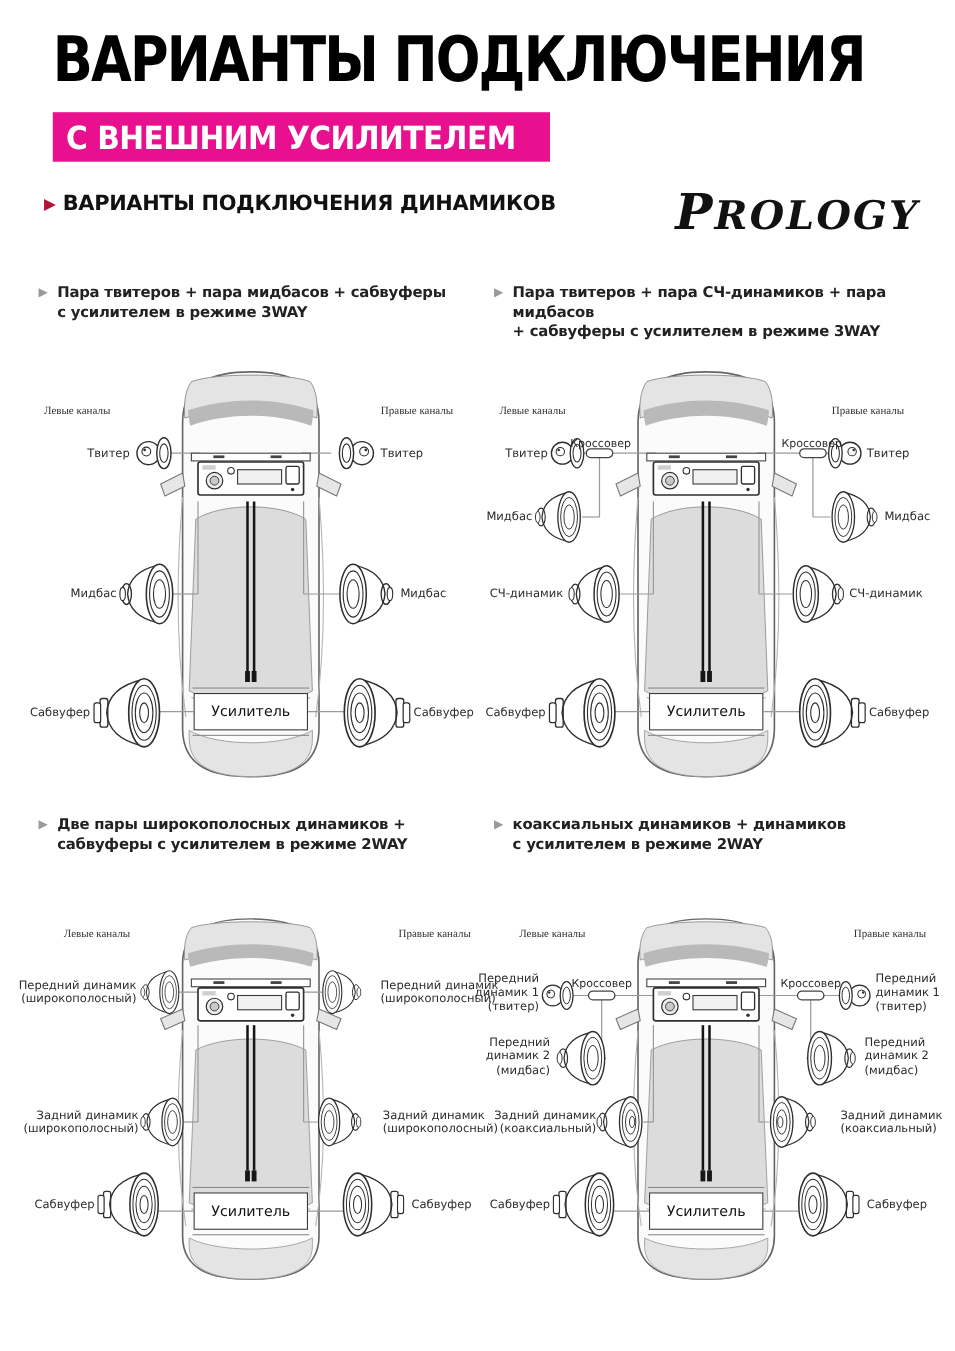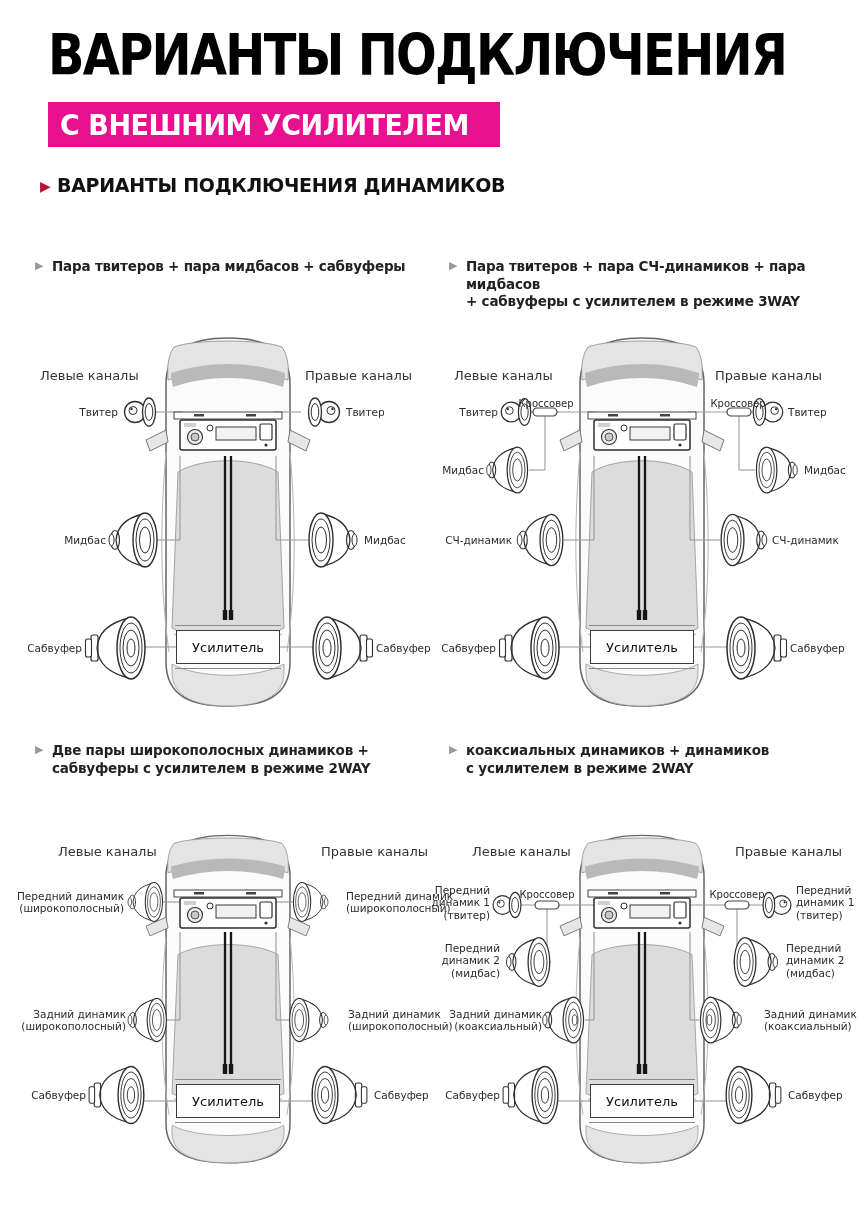--- a/index.html
+++ b/index.html
@@ -22,21 +22,21 @@
   
   .quad{position:absolute;width:412px;height:484px;}
   #q1{left:30px;top:258px;}  #q2{left:444px;top:258px;}
   #q3{left:30px;top:742px;}  #q4{left:444px;top:742px;}
   .qtitle{position:relative;padding-left:22px;font-size:13.5px;font-weight:bold;color:#222;
           line-height:1.3;letter-spacing:-0.2px;}
   .qbullet{position:absolute;left:5px;top:1px;color:#9a9a9a;font-size:11px;font-weight:normal;}
   .diagram{position:absolute;left:0;top:0;width:412px;height:484px;}
   .lbl{position:absolute;font-size:10.5px;color:#2b2b2b;line-height:1.18;white-space:nowrap;}
   .lbl.r{text-align:right;}
-  .chan{position:absolute;font-size:13px;color:#333;white-space:nowrap;}
+  .chan{position:absolute;font-size:10px;color:#333;white-space:nowrap;font-family:Liberation Serif, serif;}
   .xlbl{position:absolute;width:64px;text-align:center;font-size:10px;color:#2b2b2b;white-space:nowrap;}
   .amp{position:absolute;left:146px;width:104px;height:34px;background:#fff;border:1.5px solid #3c3c3c;
        box-sizing:border-box;display:flex;align-items:center;justify-content:center;
        font-size:13px;color:#111;}
   .amp::before{content:"";position:absolute;left:-2px;right:-2px;top:-6px;bottom:-6px;
        border-top:1px solid #8a8a8a;border-bottom:1px solid #8a8a8a;}
   .amp.top{top:372px;} .amp.bottom{top:342px;}
   
   .spkline{stroke:#9a9a9a;stroke-width:1.1;}
   .wire{stroke:#161616;stroke-width:2.3;}
@@ -116,25 +116,27 @@
 <div class="page">
 
   <div class="main-title">ВАРИАНТЫ ПОДКЛЮЧЕНИЯ</div>
   <div class="banner">
     <span>С ВНЕШНИМ УСИЛИТЕЛЕМ</span>
   </div>
   <div class="section-head">
     <span class="section-bullet">▶</span>
     <div class="section-line">ВАРИАНТЫ ПОДКЛЮЧЕНИЯ ДИНАМИКОВ</div>
   </div>
+  <div class="brand-logo">PROLOGY</div>
 
   <div class="quad" id="q1">
     <div class="qtitle">
       <span class="qbullet">▶</span>
       <div>Пара твитеров + пара мидбасов + сабвуферы</div>
+      <div>с усилителем в режиме 3WAY</div>
     </div>
     <svg class="diagram" viewBox="0 0 412 484">
       <use href="#car-top" transform="translate(108,74)"></use>
       <g class="spkline">
         <line x1="125" y1="154" x2="152" y2="154"></line>
           <line x1="244" y1="154" x2="271" y2="154"></line>
         <line x1="150" y1="198" x2="150" y2="282"></line>
           <line x1="246" y1="198" x2="246" y2="282"></line>
         <line x1="127" y1="282" x2="150" y2="282"></line>
           <line x1="246" y1="282" x2="279" y2="282"></line>

